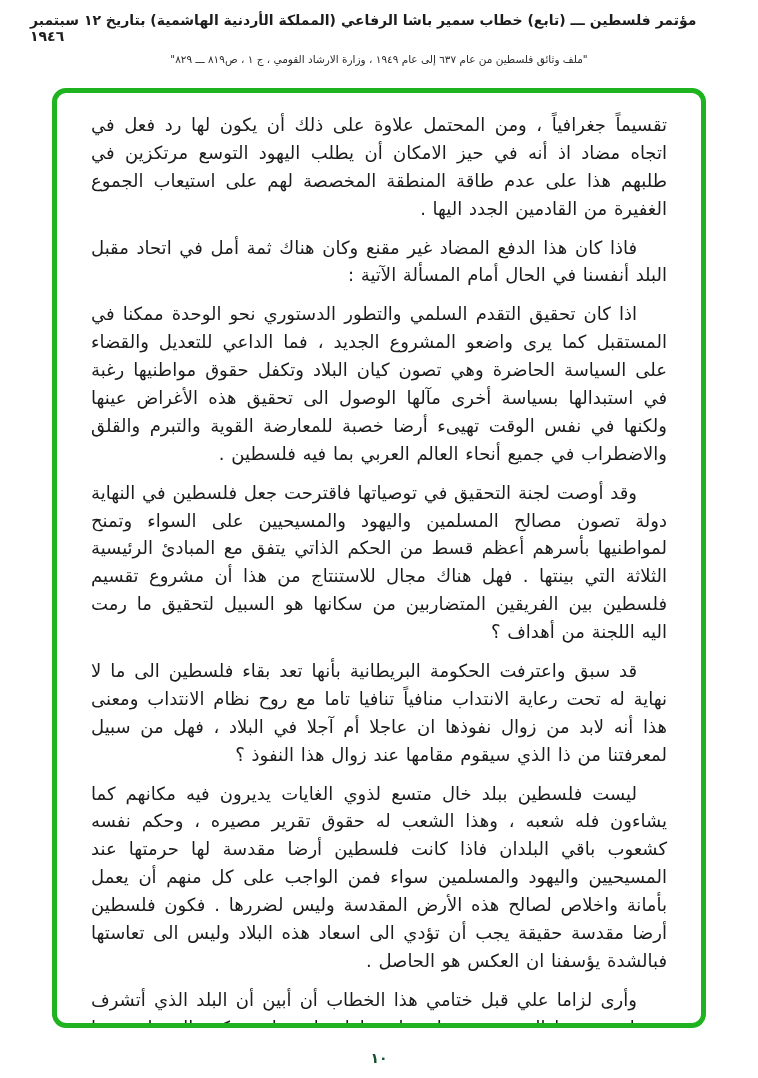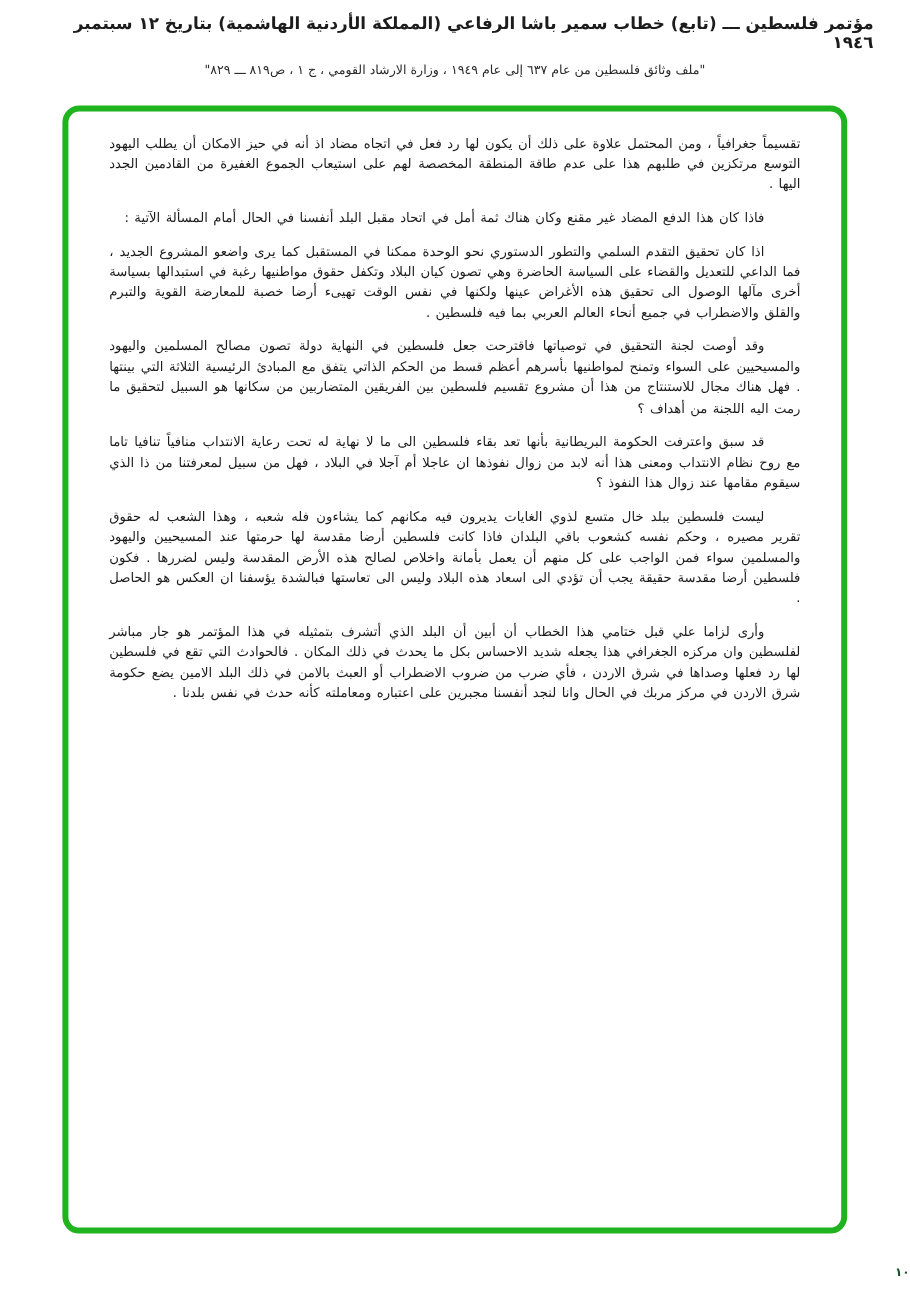--- a/index.html
+++ b/index.html
@@ -10,21 +10,21 @@
     width: 758px;
     height: 1078px;
     background: #ffffff;
     font-family: "DejaVu Sans", sans-serif;
     color: #1c1c1c;
     position: relative;
     direction: rtl;
     overflow: hidden;
   }
   .page-header {
-    text-align: right;
+    text-align: left;
     font-weight: bold;
     font-size: 14px;
     padding: 12px 30px 0 30px;
     letter-spacing: 0.2px;
   }
   .page-source {
     text-align: center;
     font-size: 10.5px;
     margin-top: 9px;
     color: #2a2a2a;
@@ -36,36 +36,37 @@
     top: 88px;
     height: 940px;
     border: 5px solid #1fb41f;
     border-radius: 14px;
     box-sizing: border-box;
     padding: 18px 34px 8px 34px;
     background: #ffffff;
     overflow: hidden;
   }
   .body-text p {
-    font-size: 11px;
+    font-size: 18px;
     line-height: 1.55;
     text-align: justify;
     margin: 0 0 11px 0;
     text-indent: 30px;
     word-spacing: 1px;
   }
   .body-text p:first-child {
     text-indent: 0; 
   }
   .page-number {
     position: absolute;
     bottom: 12px;
     left: 0;
     right: 0;
-    font-size: 10px;
+    text-align: center;
+    font-size: 14px;
     font-weight: bold;
     color: #14532d;
   }
 </style>
 </head>
 <body>
 
 <div class="page">
 
   <div class="page-header">مؤتمر فلسطين ـــ (تابع) خطاب سمير باشا الرفاعي (المملكة الأردنية الهاشمية) بتاريخ ١٢ سبتمبر ١٩٤٦</div>

